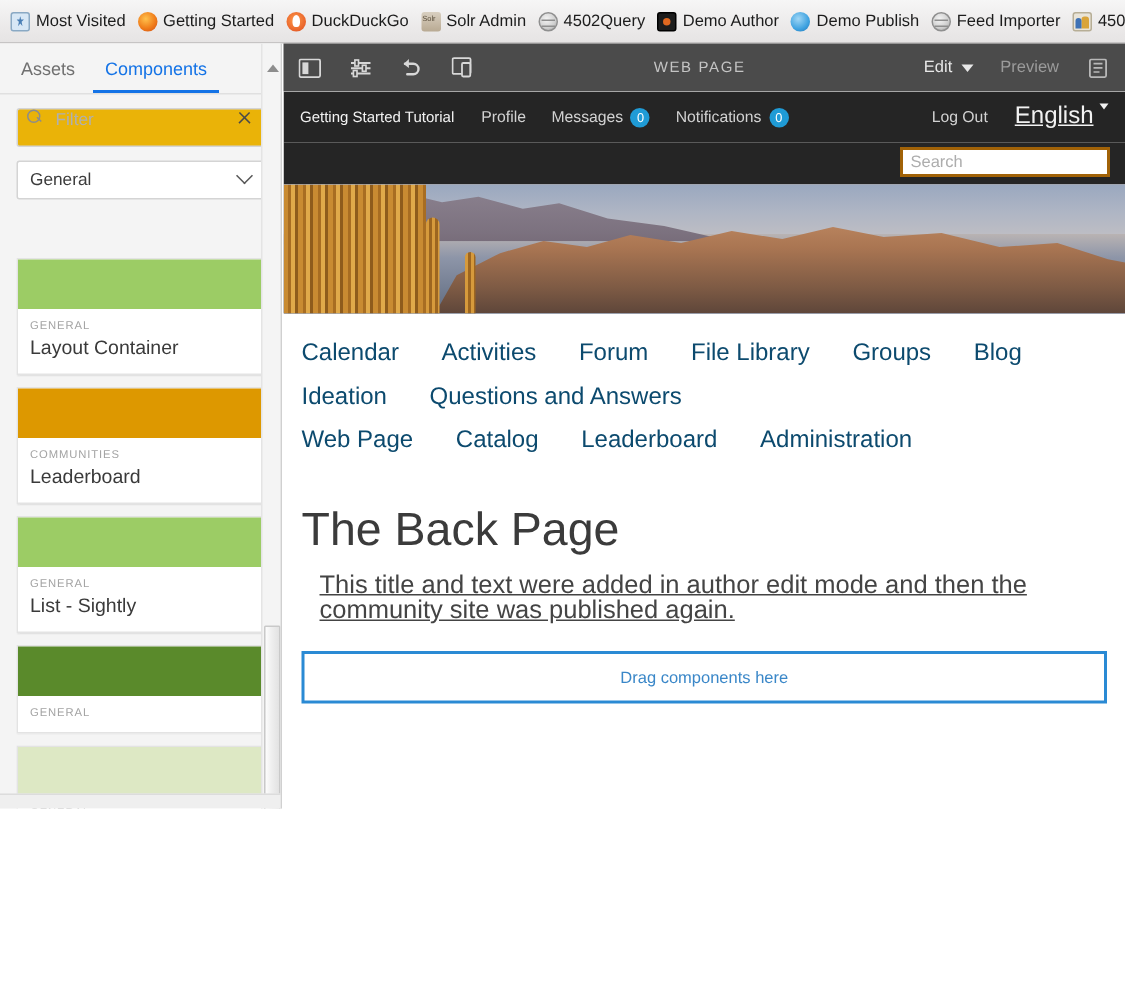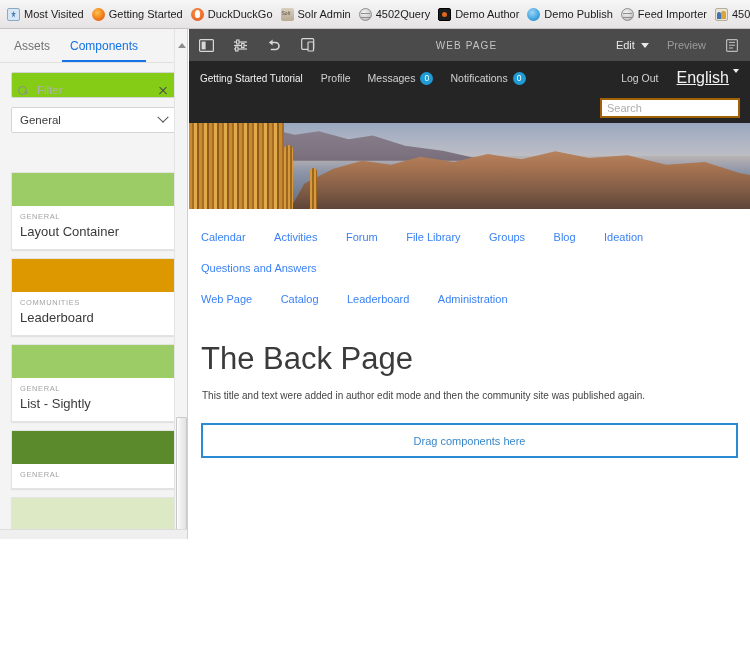--- a/index.html
+++ b/index.html
@@ -82,23 +82,23 @@
     margin-right: 4px;
     line-height: 14px;
     cursor: pointer;
     border-bottom: 2px solid transparent;
     white-space: nowrap;
   }
   .panel-tab.active { color: #1473e6; border-bottom-color: #1473e6; }
 
   #filter-wrap { padding: 9px 11px 0 11px; }
   #filter-box {
-    display: flex; align-items: flex-end;
+    display: flex; align-items: flex-start;
     height: 26px;
-    background: #84cc16;
+    background: #eab308;
     border: 1px solid #d4d4d4;
     border-radius: 2px;
     padding: 0 6px;
   }
   #filter-box .mag {
     width: 11px; height: 11px; flex: none; margin-right: 6px;
     position: relative;
   }
   #filter-box .mag:before {
     content:""; position:absolute; left:0; top:0;
@@ -332,39 +332,40 @@
   .cactus-arm.a1 { left: 17%; height: 74%; }
   .cactus-arm.a2 { left: 21.5%; height: 48%; width: 7px; }
 
   
   #comm-nav {
     padding: 12px 12px 10px 12px;
     line-height: 29px;
   }
   .comm-link {
     display: inline-block;
-    font-size: 11px;
-    color: #3b82f6;
+    font-size: 16px;
+    color: #0c4a6e;
     margin-right: 24px;
     cursor: pointer;
     white-space: nowrap;
   }
 
   #page-title {
     font-size: 31px;
     font-weight: normal;
     color: #3b3b3b;
     margin: 16px 0 0 12px;
     line-height: 38px;
   }
   #page-text {
-    font-size: 10px;
+    font-size: 17px;
     color: #444;
-    margin: 9px 0 0 13px;
+    margin: 9px 0 0 24px;
     line-height: 17px;
+    text-decoration: underline;
   }
   #dropzone {
     margin: 19px 12px 0 12px;
     height: 35px;
     border: 2px solid #2a8ad4;
     background: #fff;
     display: flex; align-items: center; justify-content: center;
     font-size: 11px;
     color: #3a87c8;
     cursor: pointer;

